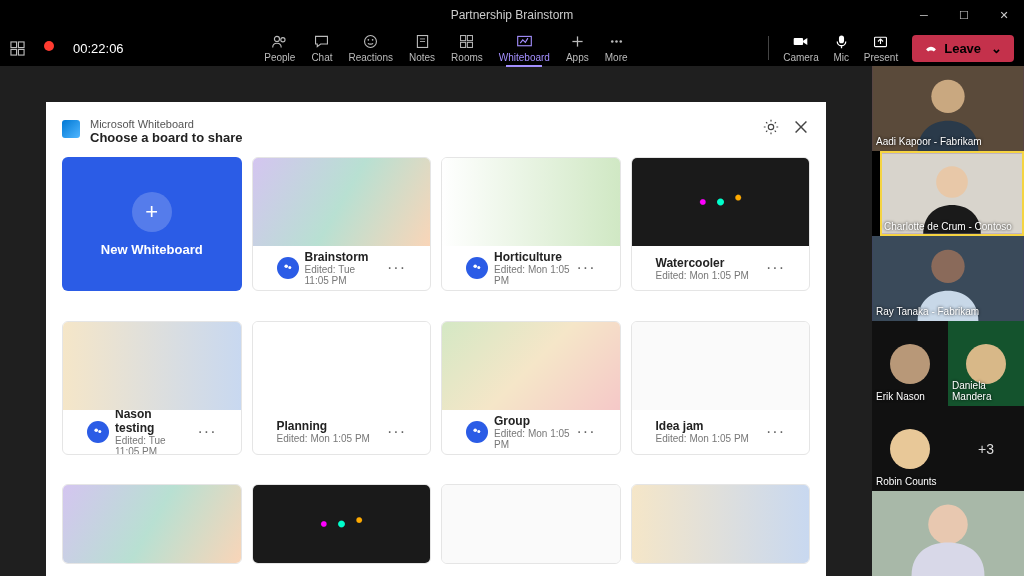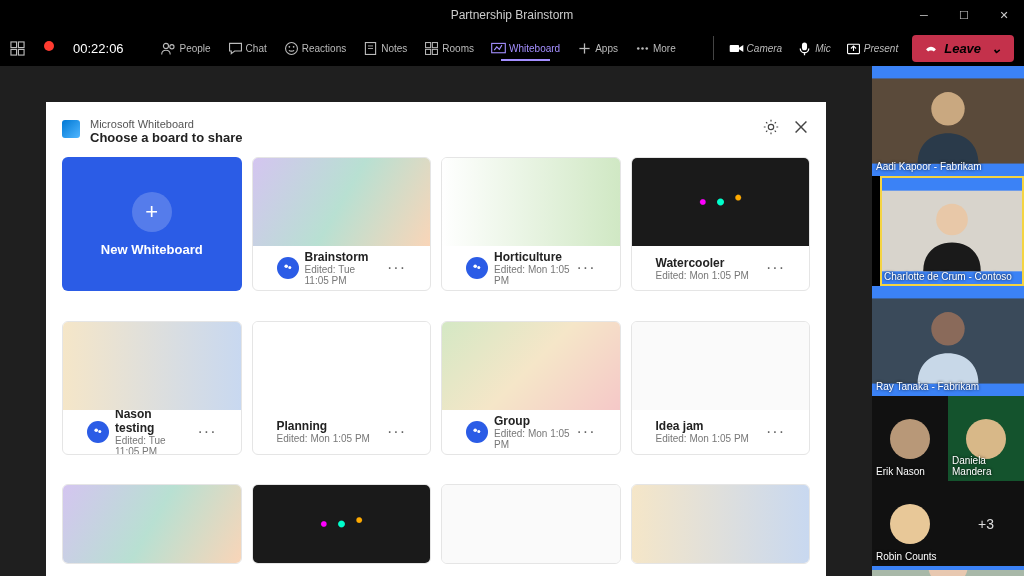--- a/index.html
+++ b/index.html
@@ -57,21 +57,21 @@
     .timer { font-size: 13px; color: #fff; }
     .toolbar-center {
       flex: 1;
       display: flex;
       justify-content: center;
       align-items: center;
       gap: 16px;
     }
     .tool-item {
       display: flex;
-      flex-direction: row;
+      flex-direction: column;
       align-items: center;
       gap: 2px;
       color: #bbb;
       font-size: 10px;
       position: relative;
     }
     .tool-item.active { color: #a48fff; }
     .tool-item.active::after {
       content: '';
       position: absolute;
@@ -79,21 +79,20 @@
       left: 15%;
       width: 70%;
       height: 2px;
       background: #a48fff;
     }
     .tool-icon { width: 17px; height: 17px; }
     .toolbar-right {
       display: flex;
       align-items: center;
       gap: 14px;
-      font-style: italic;
     }
     .leave-btn {
       background: #c4314b;
       color: #000000;
       padding: 6px 12px;
       border-radius: 4px;
       display: flex;
       align-items: center;
       gap: 6px;
       font-size: 13px;
@@ -203,23 +202,23 @@
     .wb-card-name { font-size: 12px; color: #222; font-weight: 600; }
     .wb-card-meta { font-size: 10px; color: #777; }
     .wb-more { color: #666; font-size: 16px; letter-spacing: 1px; }
     .participants {
       width: 152px;
       background: #000;
       display: flex;
       flex-direction: column;
     }
     .p-tile {
-      height: 110px;
+      height: 85px;
       position: relative;
-      background: #3b82f6;
+      background: #4c1d95;
       overflow: hidden;
     }
     .p-tile.highlighted { outline: 2px solid #f5d442; outline-offset: -2px; margin-left: 8px; }
     .p-name {
       position: absolute;
       bottom: 4px;
       left: 4px;
       font-size: 10px;
       color: #fff;
       text-shadow: 0 0 3px #000;

